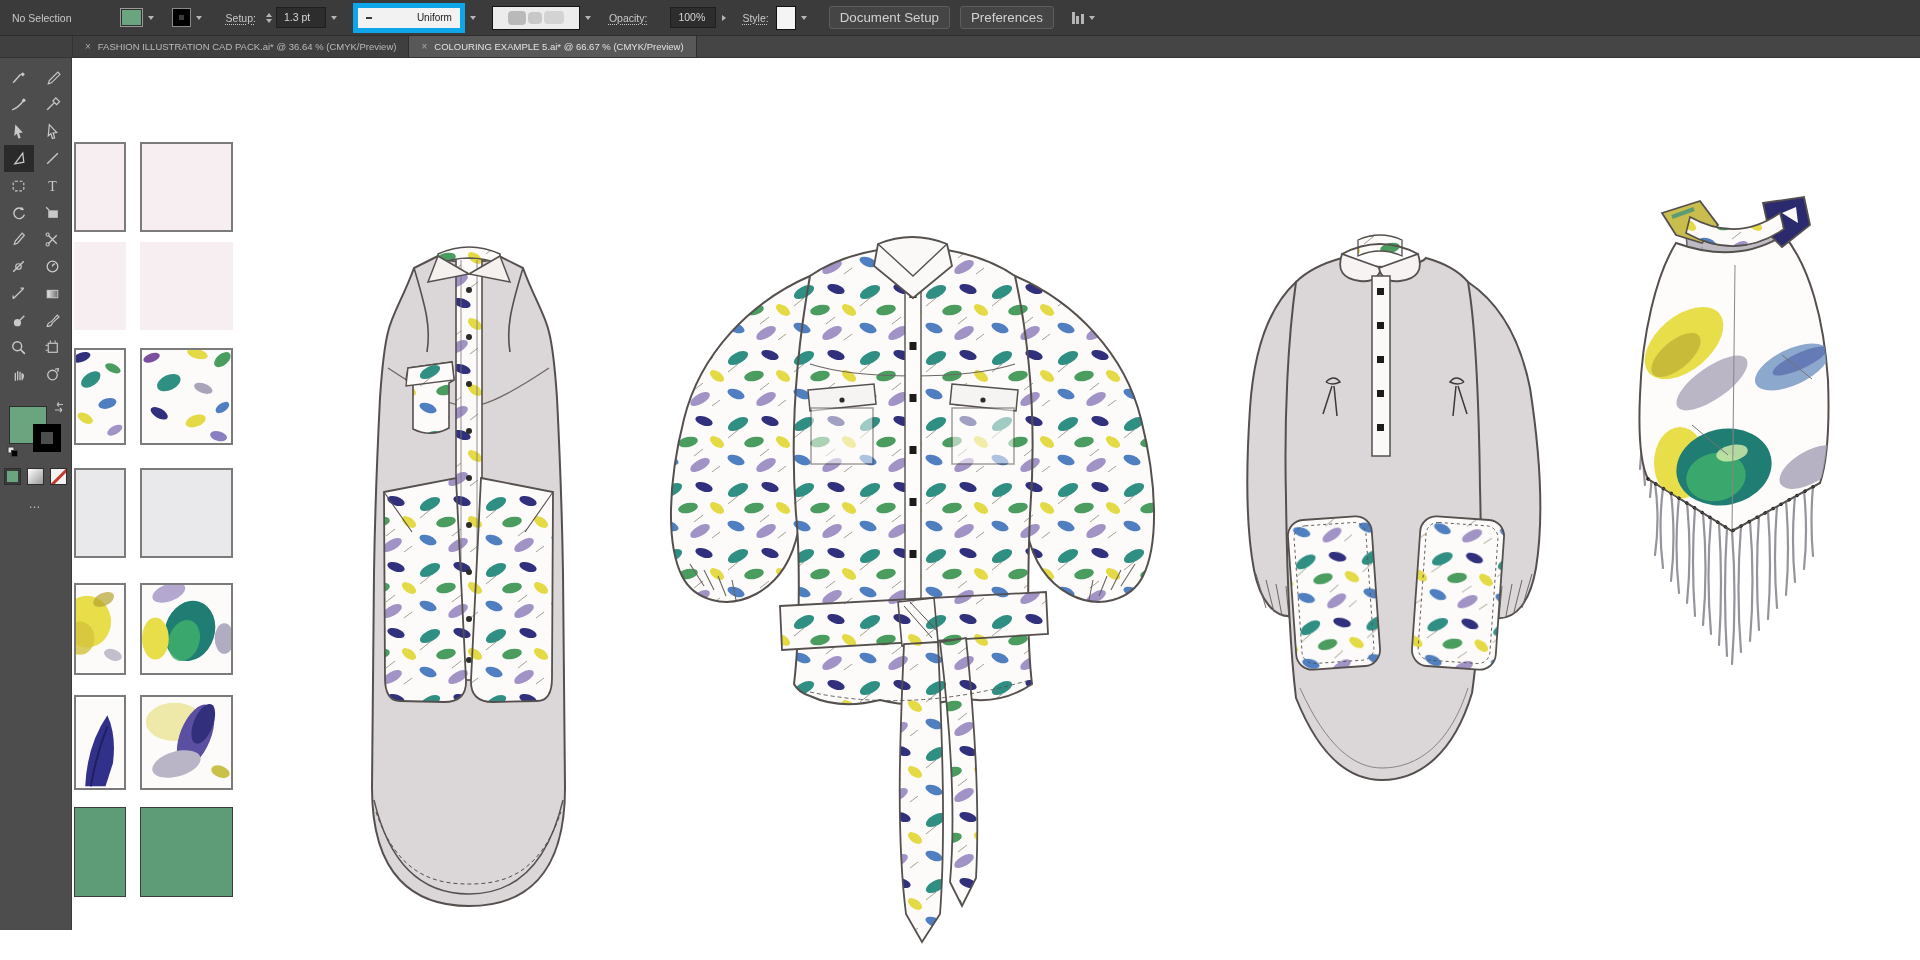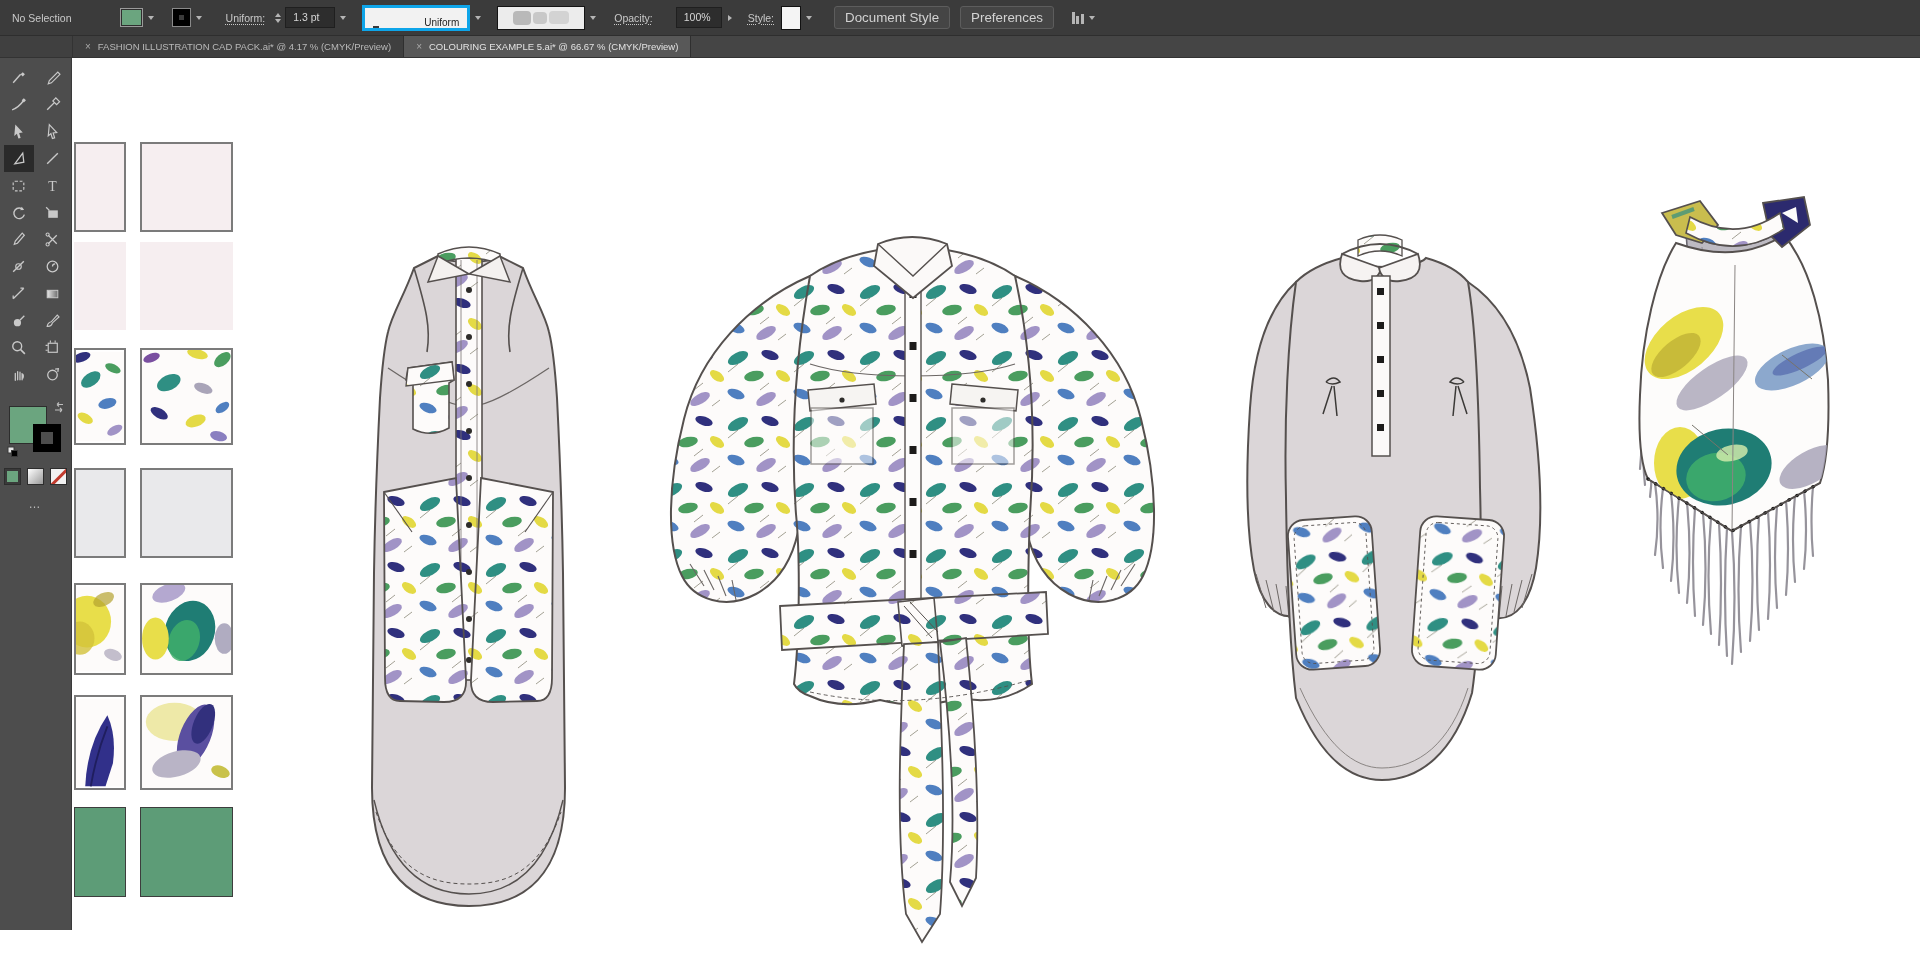--- a/index.html
+++ b/index.html
@@ -21,22 +21,22 @@
         border:1px solid #9a9a9a;box-shadow:0 0 0 1px #2e2e2e inset;}
   .stroke-proxy{width:17px;height:17px;background:#000;border:1px solid #8a8a8a;position:relative;}
   .stroke-proxy::after{content:"";position:absolute;left:4px;top:4px;right:4px;bottom:4px;
         background:var(--ui-bar,#3b3b3b);box-shadow:0 0 0 2px #000 inset;}
   .stepper{display:flex;flex-direction:column;margin-right:4px;}
   .stepper i{width:0;height:0;border-left:3.5px solid transparent;border-right:3.5px solid transparent;}
   .stepper .up{border-bottom:4px solid #b5b5b5;margin-bottom:2px;}
   .stepper .dn{border-top:4px solid #b5b5b5;}
   .field{background:#2d2d2d;border:1px solid #1f1f1f;color:#d6d6d6;
         padding:2px 7px;min-width:34px;height:15px;line-height:15px;}
-  .white-drop{background:#f2f2f2;border:3px solid #0ea5e9;height:20px;display:flex;
-        align-items:flex-end;color:#222;padding:0 8px;gap:36px;}
+  .white-drop{background:#f2f2f2;border:5px solid #0ea5e9;height:20px;display:flex;
+        align-items:center;color:#222;padding:0 8px;gap:36px;}
   .uniform-line{display:inline-block;width:56px;height:2px;background:#3a3a3a;margin-right:9px;}
   .brush-drop{background:#ececec;border:1px solid #141414;height:22px;width:86px;
         display:flex;align-items:center;justify-content:center;gap:2px;}
   .brush-blob{background:#b9b9b9;border-radius:4px;}
   .style-swatch{width:18px;height:22px;background:#f4f4f4;border:1px solid #111;}
   .cb-button{background:#454545;border:1px solid #5d5d5d;border-radius:3px;color:#d2d2d2;
         padding:3px 10px;cursor:pointer;}
   .ws-icon{display:flex;align-items:flex-end;gap:1.5px;height:12px;}
   .ws-icon b{display:block;width:3px;background:#b5b5b5;}
   
@@ -207,21 +207,21 @@
       <span class="fill-swatch"></span>
       <span class="chev"></span>
     </span>
 
     <span class="cb-item" style="margin-left:18px;">
       <span class="stroke-proxy"></span>
       <span class="chev"></span>
     </span>
 
     <span class="cb-item" style="margin-left:24px;">
-      <span class="cb-link">Uniform:</span>
+      <span class="cb-link">Setup:</span>
       <span class="stepper" style="margin-left:10px;">
           <i class="up"></i>
           <i class="dn"></i>
         </span>
       <span class="field">1.3 pt</span>
       <span class="chev"></span>
     </span>
 
     <span class="cb-item" style="margin-left:16px;">
       <span class="white-drop" style="width:86px;">
@@ -245,38 +245,38 @@
       <span class="field" style="margin-left:23px;min-width:30px;">100%</span>
       <span class="chev-right"></span>
     </span>
 
     <span class="cb-item" style="margin-left:16px;">
       <span class="cb-link">Style:</span>
       <span class="style-swatch" style="margin-left:7px;"></span>
       <span class="chev"></span>
     </span>
 
-    <button class="cb-button" style="margin-left:22px;">Document Style</button>
+    <button class="cb-button" style="margin-left:22px;">Document Setup</button>
     <button class="cb-button" style="margin-left:10px;">Preferences</button>
 
     <span class="cb-item" style="margin-left:18px;">
       <span class="ws-icon">
         <b style="height:12px;"></b>
           <b style="height:8px;"></b>
           <b style="height:10px;"></b>
       </span>
       <span class="chev"></span>
     </span>
   </header>
 
   <div class="tab-bar">
     <div class="tab-lead"></div>
     <div class="tab inactive">
       <span class="tab-close">×</span>
-      <span class="tab-label">FASHION ILLUSTRATION CAD PACK.ai* @ 4.17 % (CMYK/Preview)</span>
+      <span class="tab-label">FASHION ILLUSTRATION CAD PACK.ai* @ 36.64 % (CMYK/Preview)</span>
     </div>
     <div class="tab active">
       <span class="tab-close">×</span>
       <span class="tab-label">COLOURING EXAMPLE 5.ai* @ 66.67 % (CMYK/Preview)</span>
     </div>
   </div>
 
   <aside class="tool-palette">
     <div class="tool-grid">
       <button class="tool">

